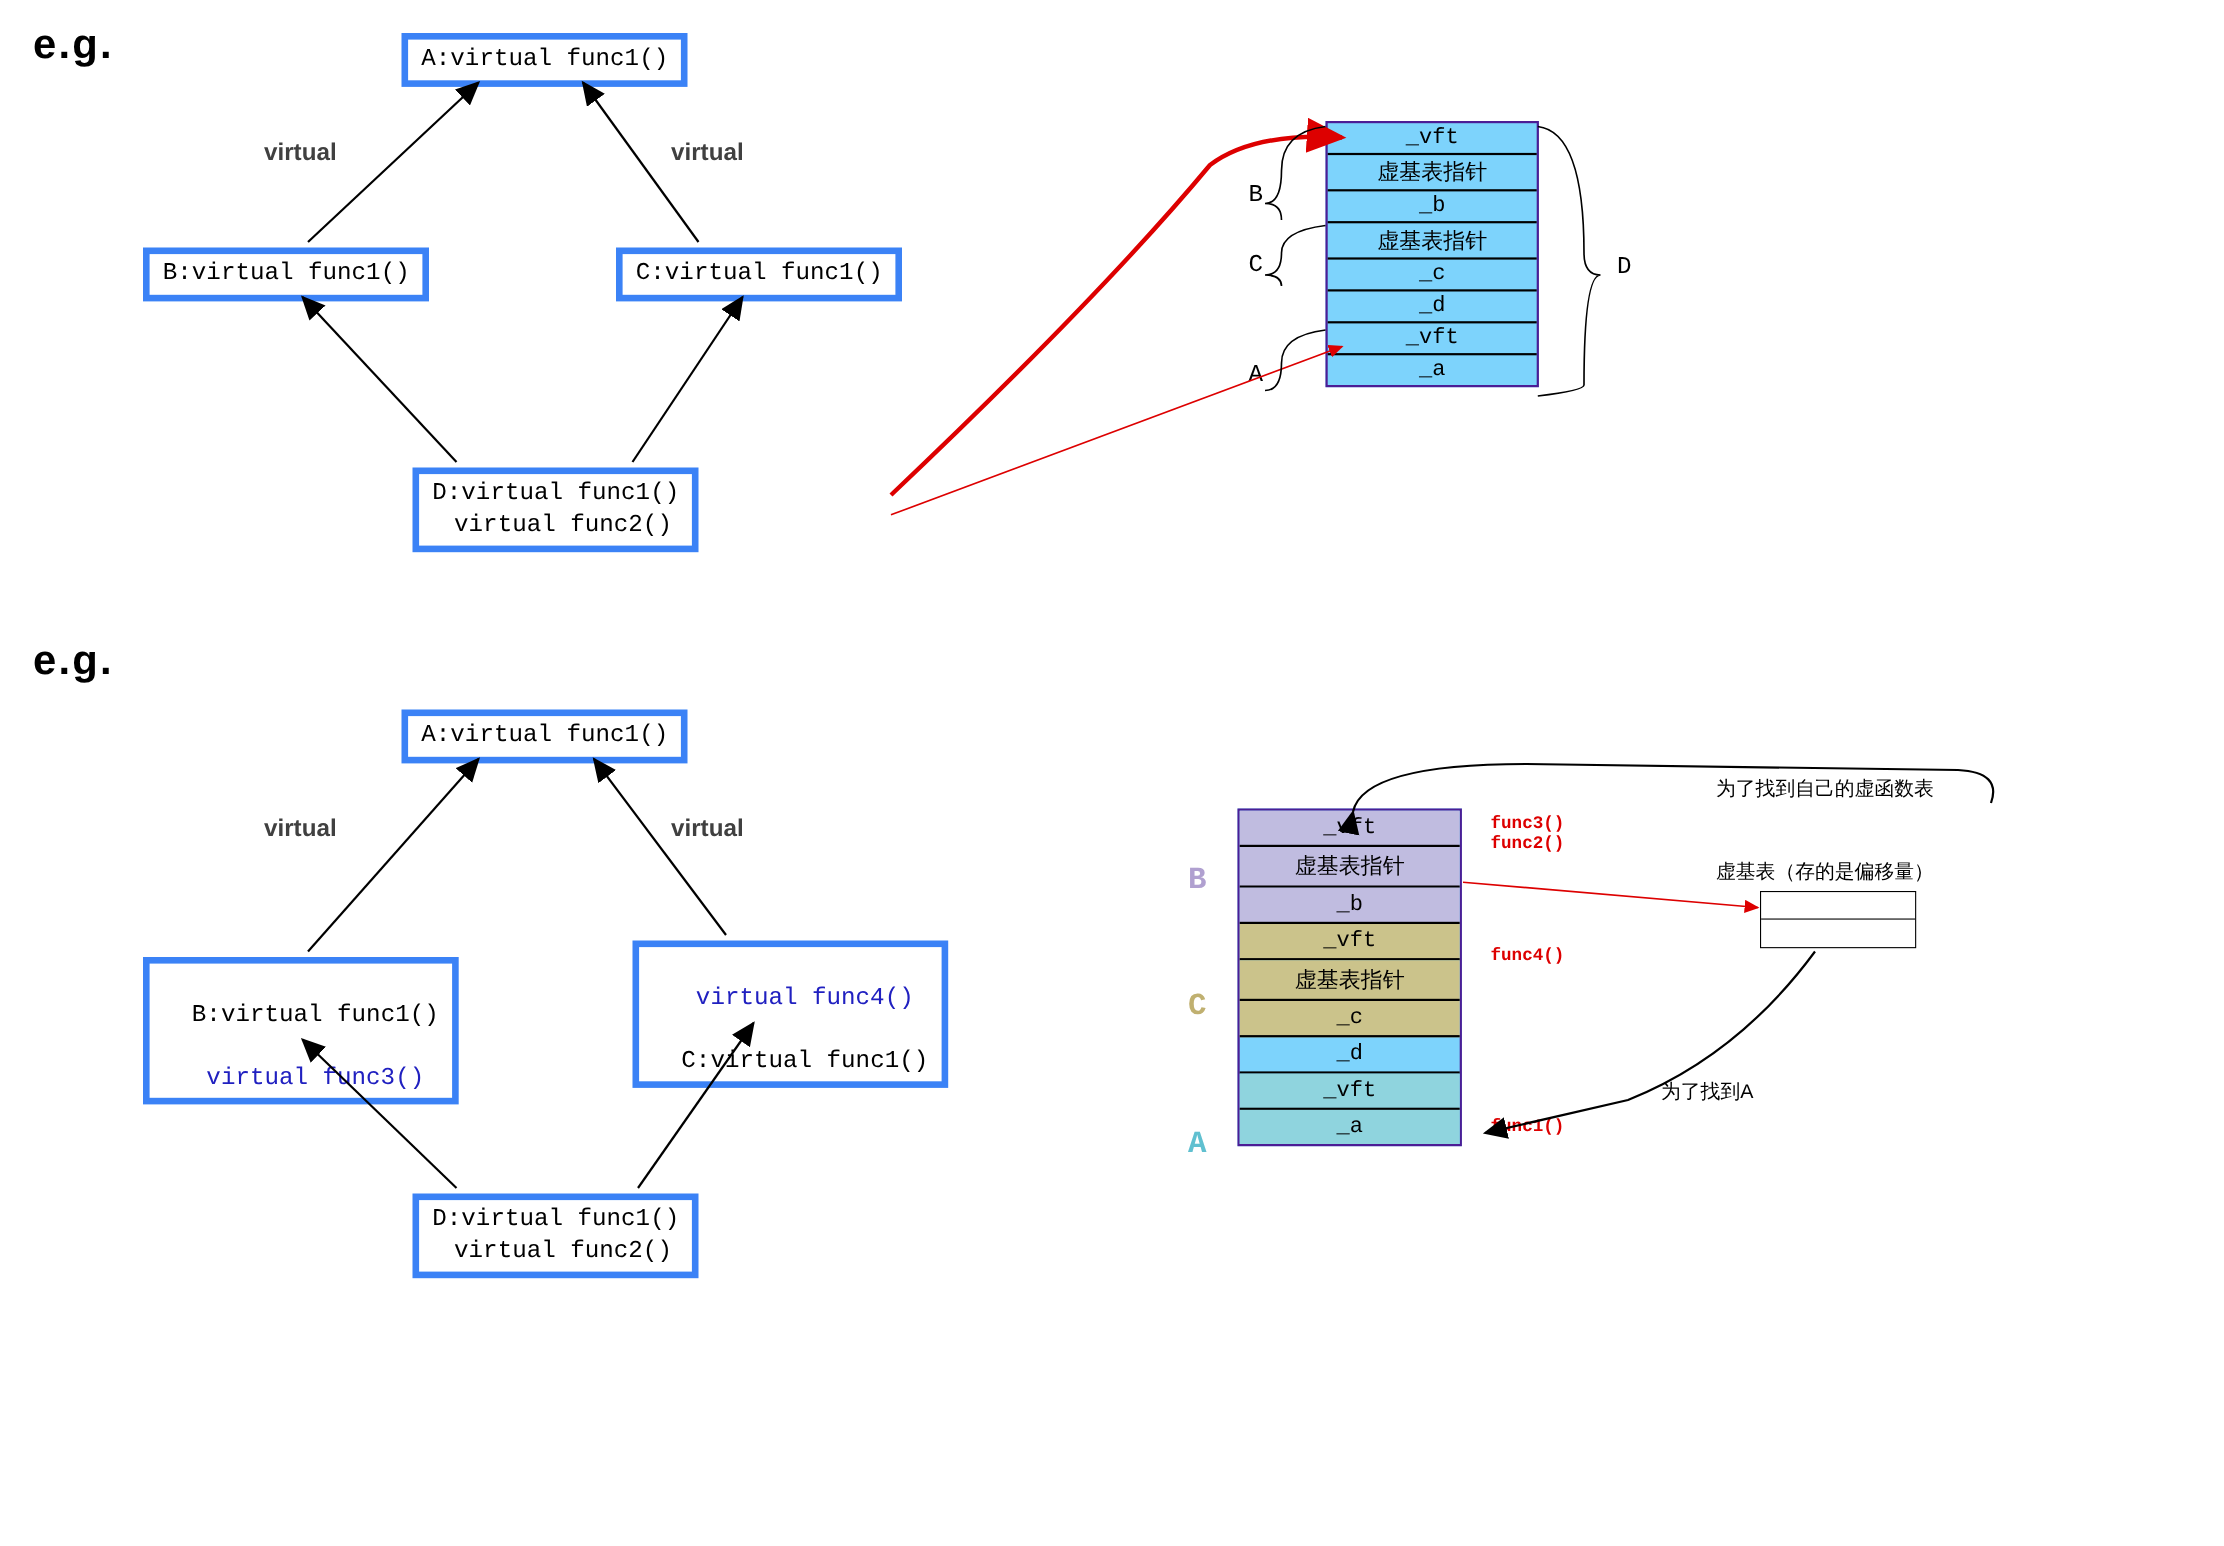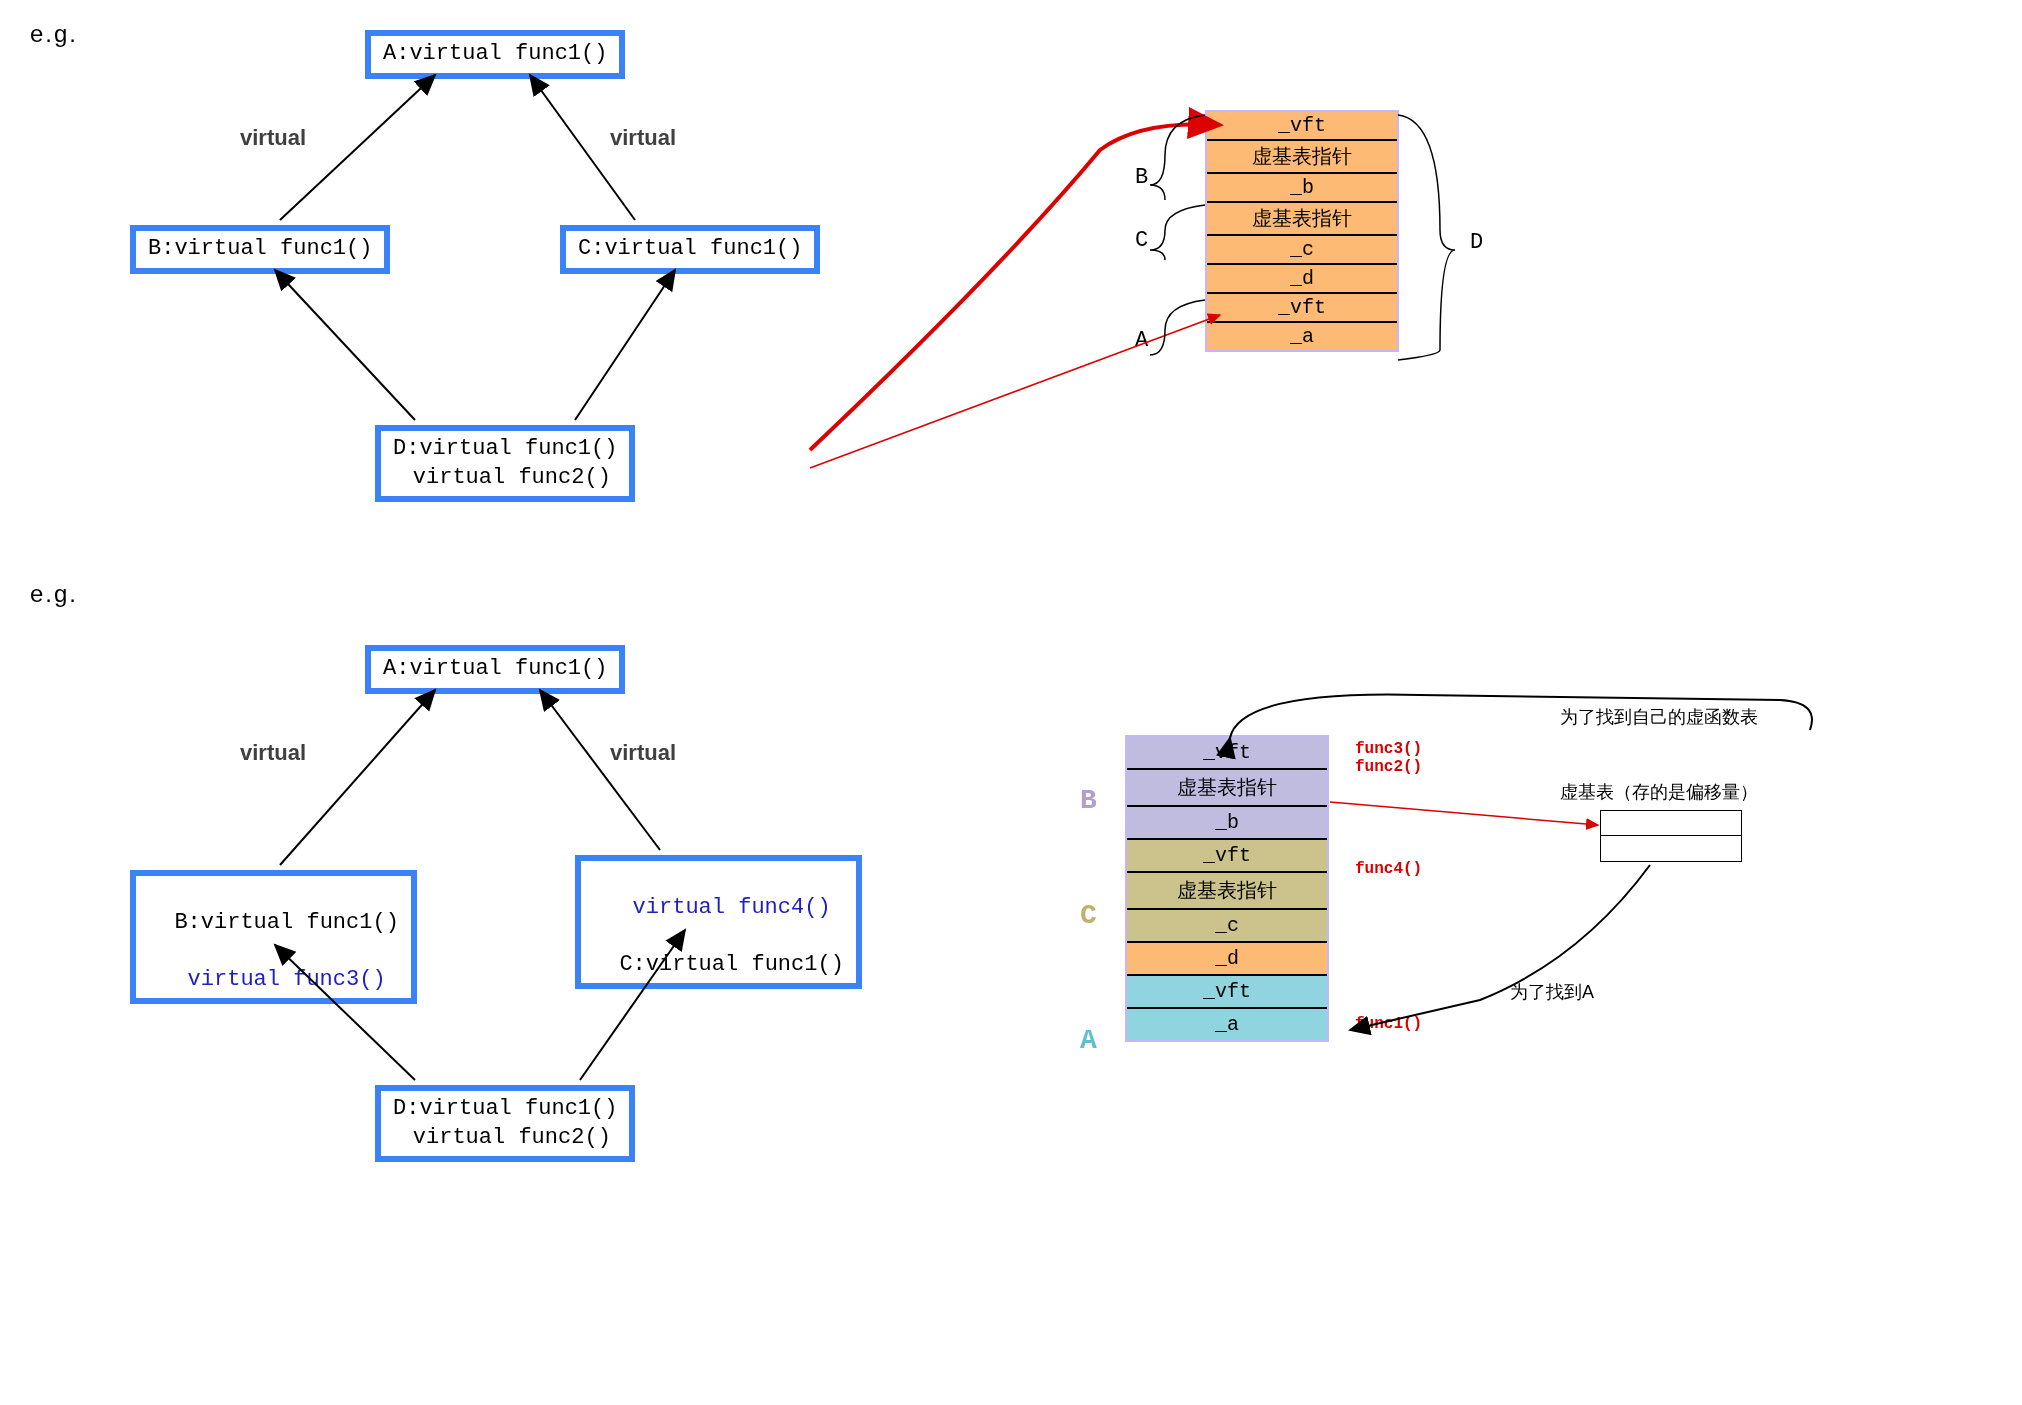--- a/index.html
+++ b/index.html
@@ -1,22 +1,22 @@
 <!DOCTYPE html>
 <html><head>
 <meta charset="utf-8">
 <style>
 body{margin:0;padding:20px;font-family:"Consolas","Courier New",monospace;font-size:22px;background:#fff;color:#000}
 .diagram{position:relative;width:1982px}
 .d1{height:560px}
 .d2{height:820px}
-.eg{font-weight:normal;font-size:24px;font-family:Arial,sans-serif;letter-spacing:2px}
+.eg{font-weight:bold;font-size:38px;font-family:Arial,sans-serif;letter-spacing:2px}
 .box{position:absolute;border:6px solid #3b82f6;background:#fff;padding:4px 12px;white-space:pre;text-align:center;line-height:1.3}
 .virt{color:#404040;font-weight:bold;font-family:Arial,sans-serif;position:absolute}
-.mtable{position:absolute;border:2px solid #c4b5fd;background:#fdba74}
+.mtable{position:absolute;border:2px solid #4c1d95;background:#7dd3fc}
 .mtable .cell{border-bottom:2px solid #000;padding:2px 24px;text-align:center;font-size:20px}
 .mtable .cell:last-child{border-bottom:none}
 .mtable.blk .cell{padding:4px 30px}
 .purple{background:#c0bce0}
 .olive{background:#cbc38b}
 .cyan{background:#8fd4de}
 .note{position:absolute;color:#d00;font-size:19px;font-family:"Microsoft YaHei",sans-serif;line-height:1.3}
 .noteblk{position:absolute;color:#000;font-size:18px;font-family:"Microsoft YaHei",sans-serif}
 .label{position:absolute;font-size:22px}
 .redlabel{color:#d00;font-weight:bold;font-size:16px}

